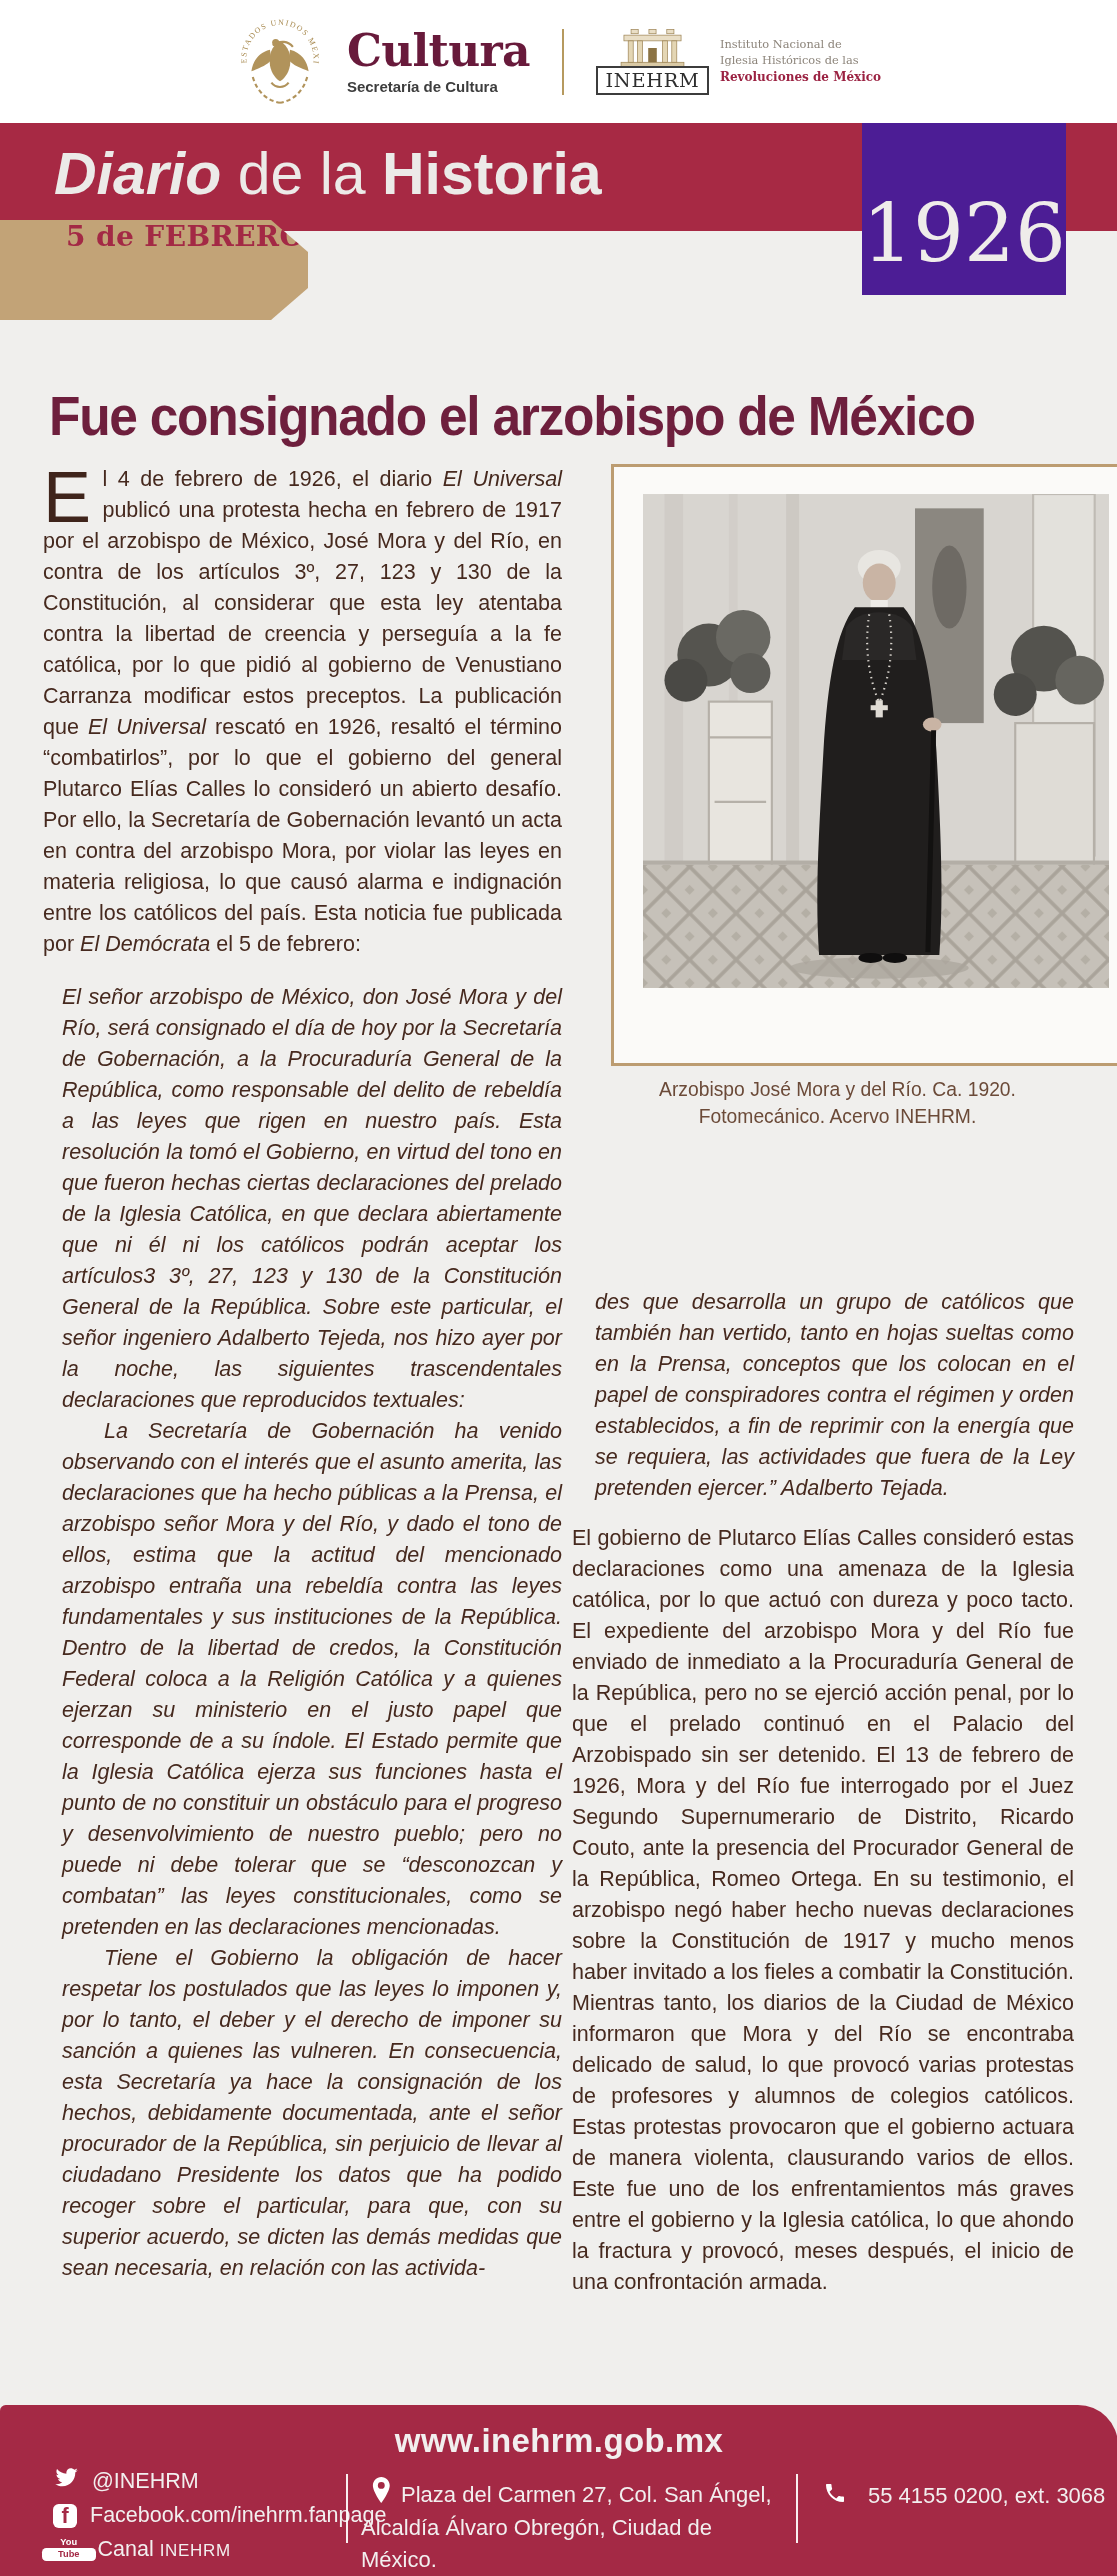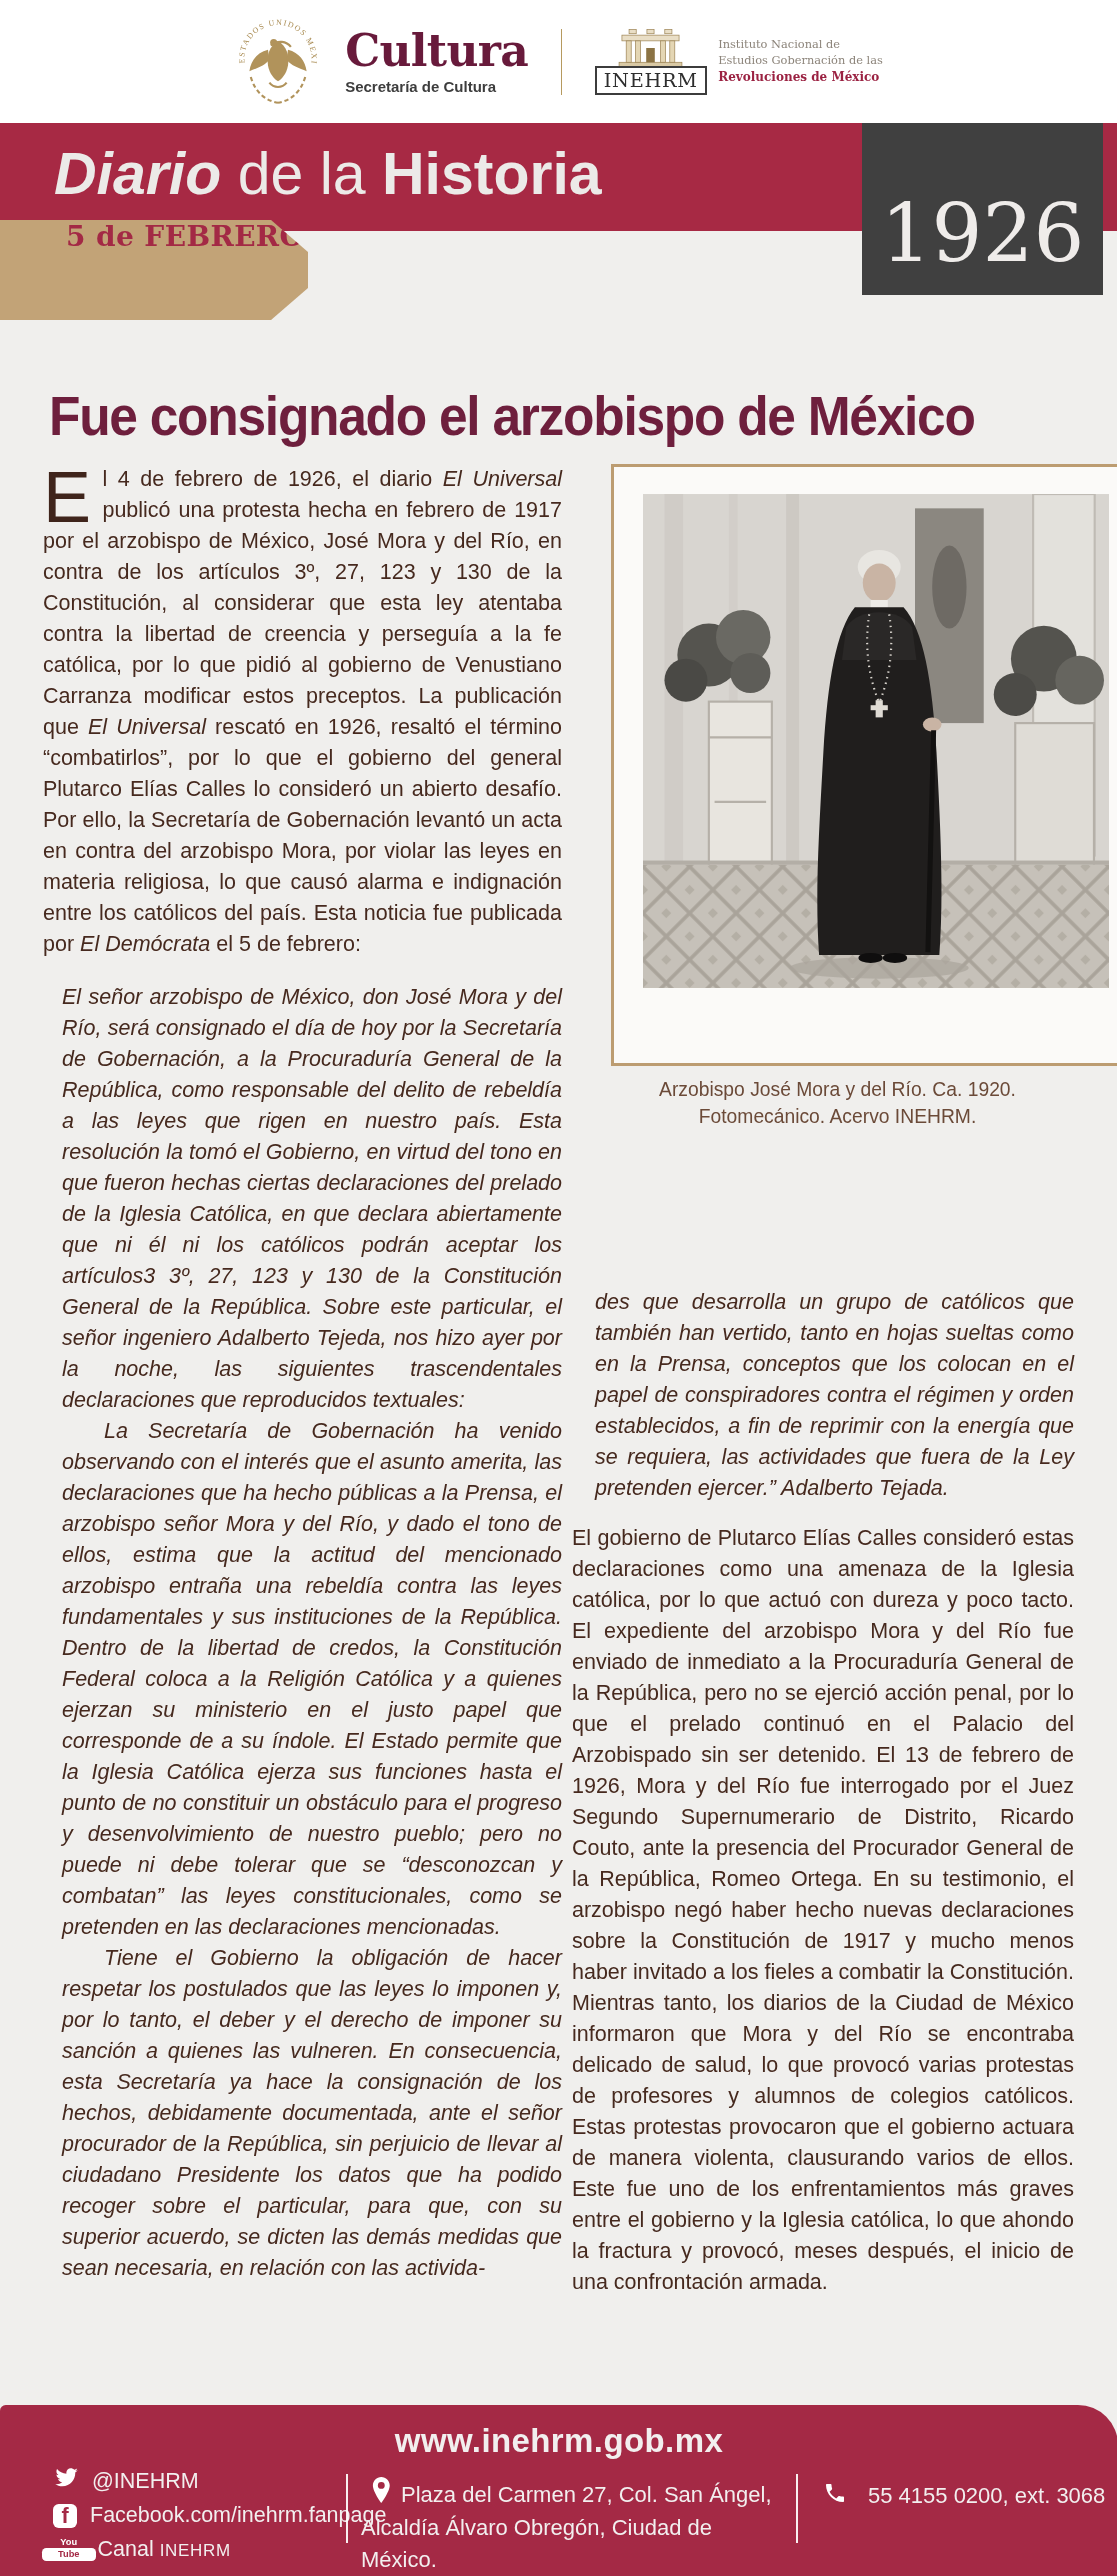--- a/index.html
+++ b/index.html
@@ -21,21 +21,21 @@
   .inehrm-lines{font-family:"DejaVu Serif",serif;font-size:11.4px;color:#8D857B;line-height:1.4;}
   .inehrm-lines .maroon{color:#9B2242;font-weight:bold;font-size:12px;}
 
   
   .band{position:absolute;top:123px;left:0;width:1118px;height:108px;background:#A72944;}
   .band-title{position:absolute;left:54px;top:50%;transform:translateY(-54%);
               font-size:59px;color:#ECEAE8;white-space:nowrap;}
   .band-title .w1{font-weight:bold;font-style:italic;}
   .band-title .w2{font-weight:normal;}
   .band-title .w3{font-weight:bold;}
-  .year-box{position:absolute;left:862px;top:123px;width:241px;height:172px;background:#404040;}
+  .year-box{position:absolute;left:862px;top:123px;width:204px;height:172px;background:#4c1d95;}
   .year{position:absolute;bottom:21.5px;width:100%;text-align:center;
         font-family:"DejaVu Serif",serif;font-size:80px;line-height:1;color:#EFECEA;}
   .date-tab{position:absolute;left:0;top:220px;width:298px;height:100px;background:#C2A377;
             clip-path:polygon(0 0,88% 0,100% 32%,100% 68%,88% 100%,0 100%);
             display:flex;align-items:flex-start;padding-left:10px;}
   .date-text{font-family:"DejaVu Serif",serif;font-weight:bold;font-size:28px;
              color:#A32945;padding-left:56px;letter-spacing:0.4px;}
 
   
   .headline{position:absolute;left:49px;top:345px;font-size:56px;font-weight:bold;
@@ -128,21 +128,21 @@
             <rect x="27" y="18" width="7" height="30" fill="#E4D6B4" stroke="#9D8455"></rect>
             <rect x="62" y="18" width="7" height="30" fill="#E4D6B4" stroke="#9D8455"></rect>
             <rect x="75" y="18" width="7" height="30" fill="#E4D6B4" stroke="#9D8455"></rect>
             <rect x="42" y="28" width="12" height="20" fill="#8B7344"></rect>
           </svg>
         </span>
         <span class="inehrm-box">INEHRM</span>
       </div>
       <div class="inehrm-lines">
         <div>Instituto Nacional de</div>
-        <div>Estudios Gobernación de las</div>
+        <div>Iglesia Históricos de las</div>
         <div class="maroon">Revoluciones de México</div>
       </div>
     </div>
   </div>
 
   <div class="band">
     <div class="band-title">
       <span class="w1">Diario</span>
       <span class="w2"> de la </span>
       <span class="w3">Historia</span>

